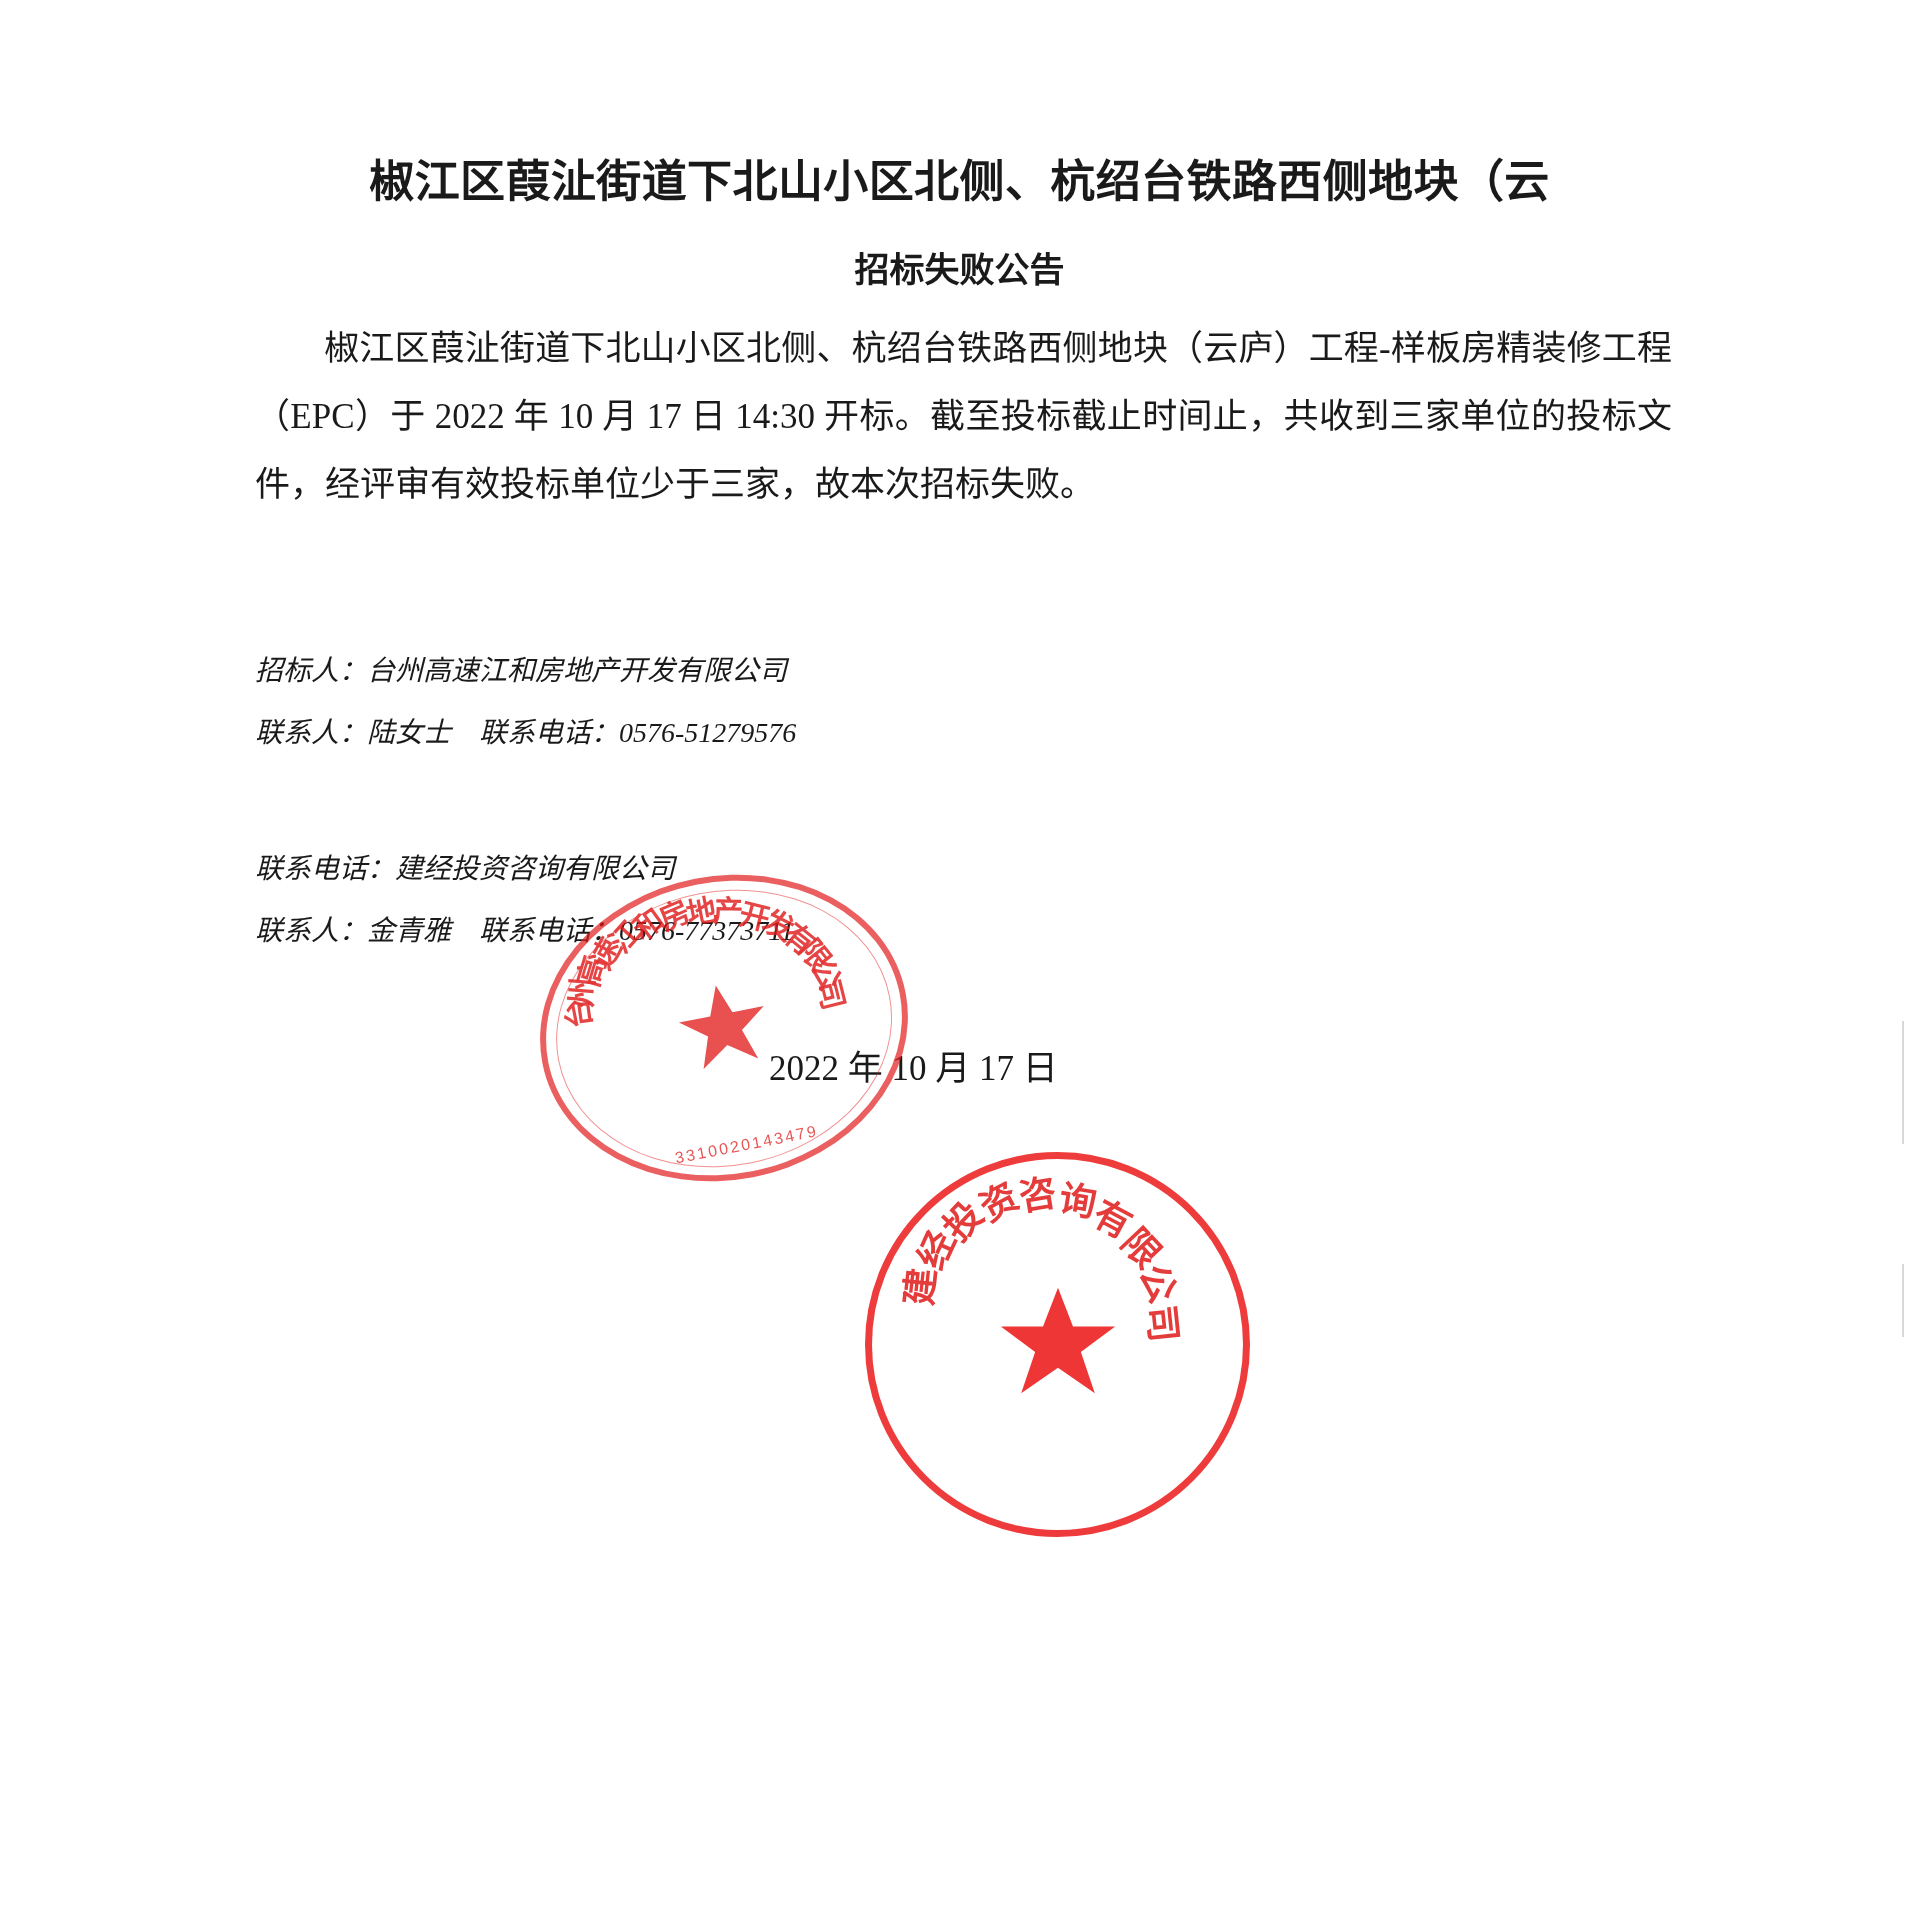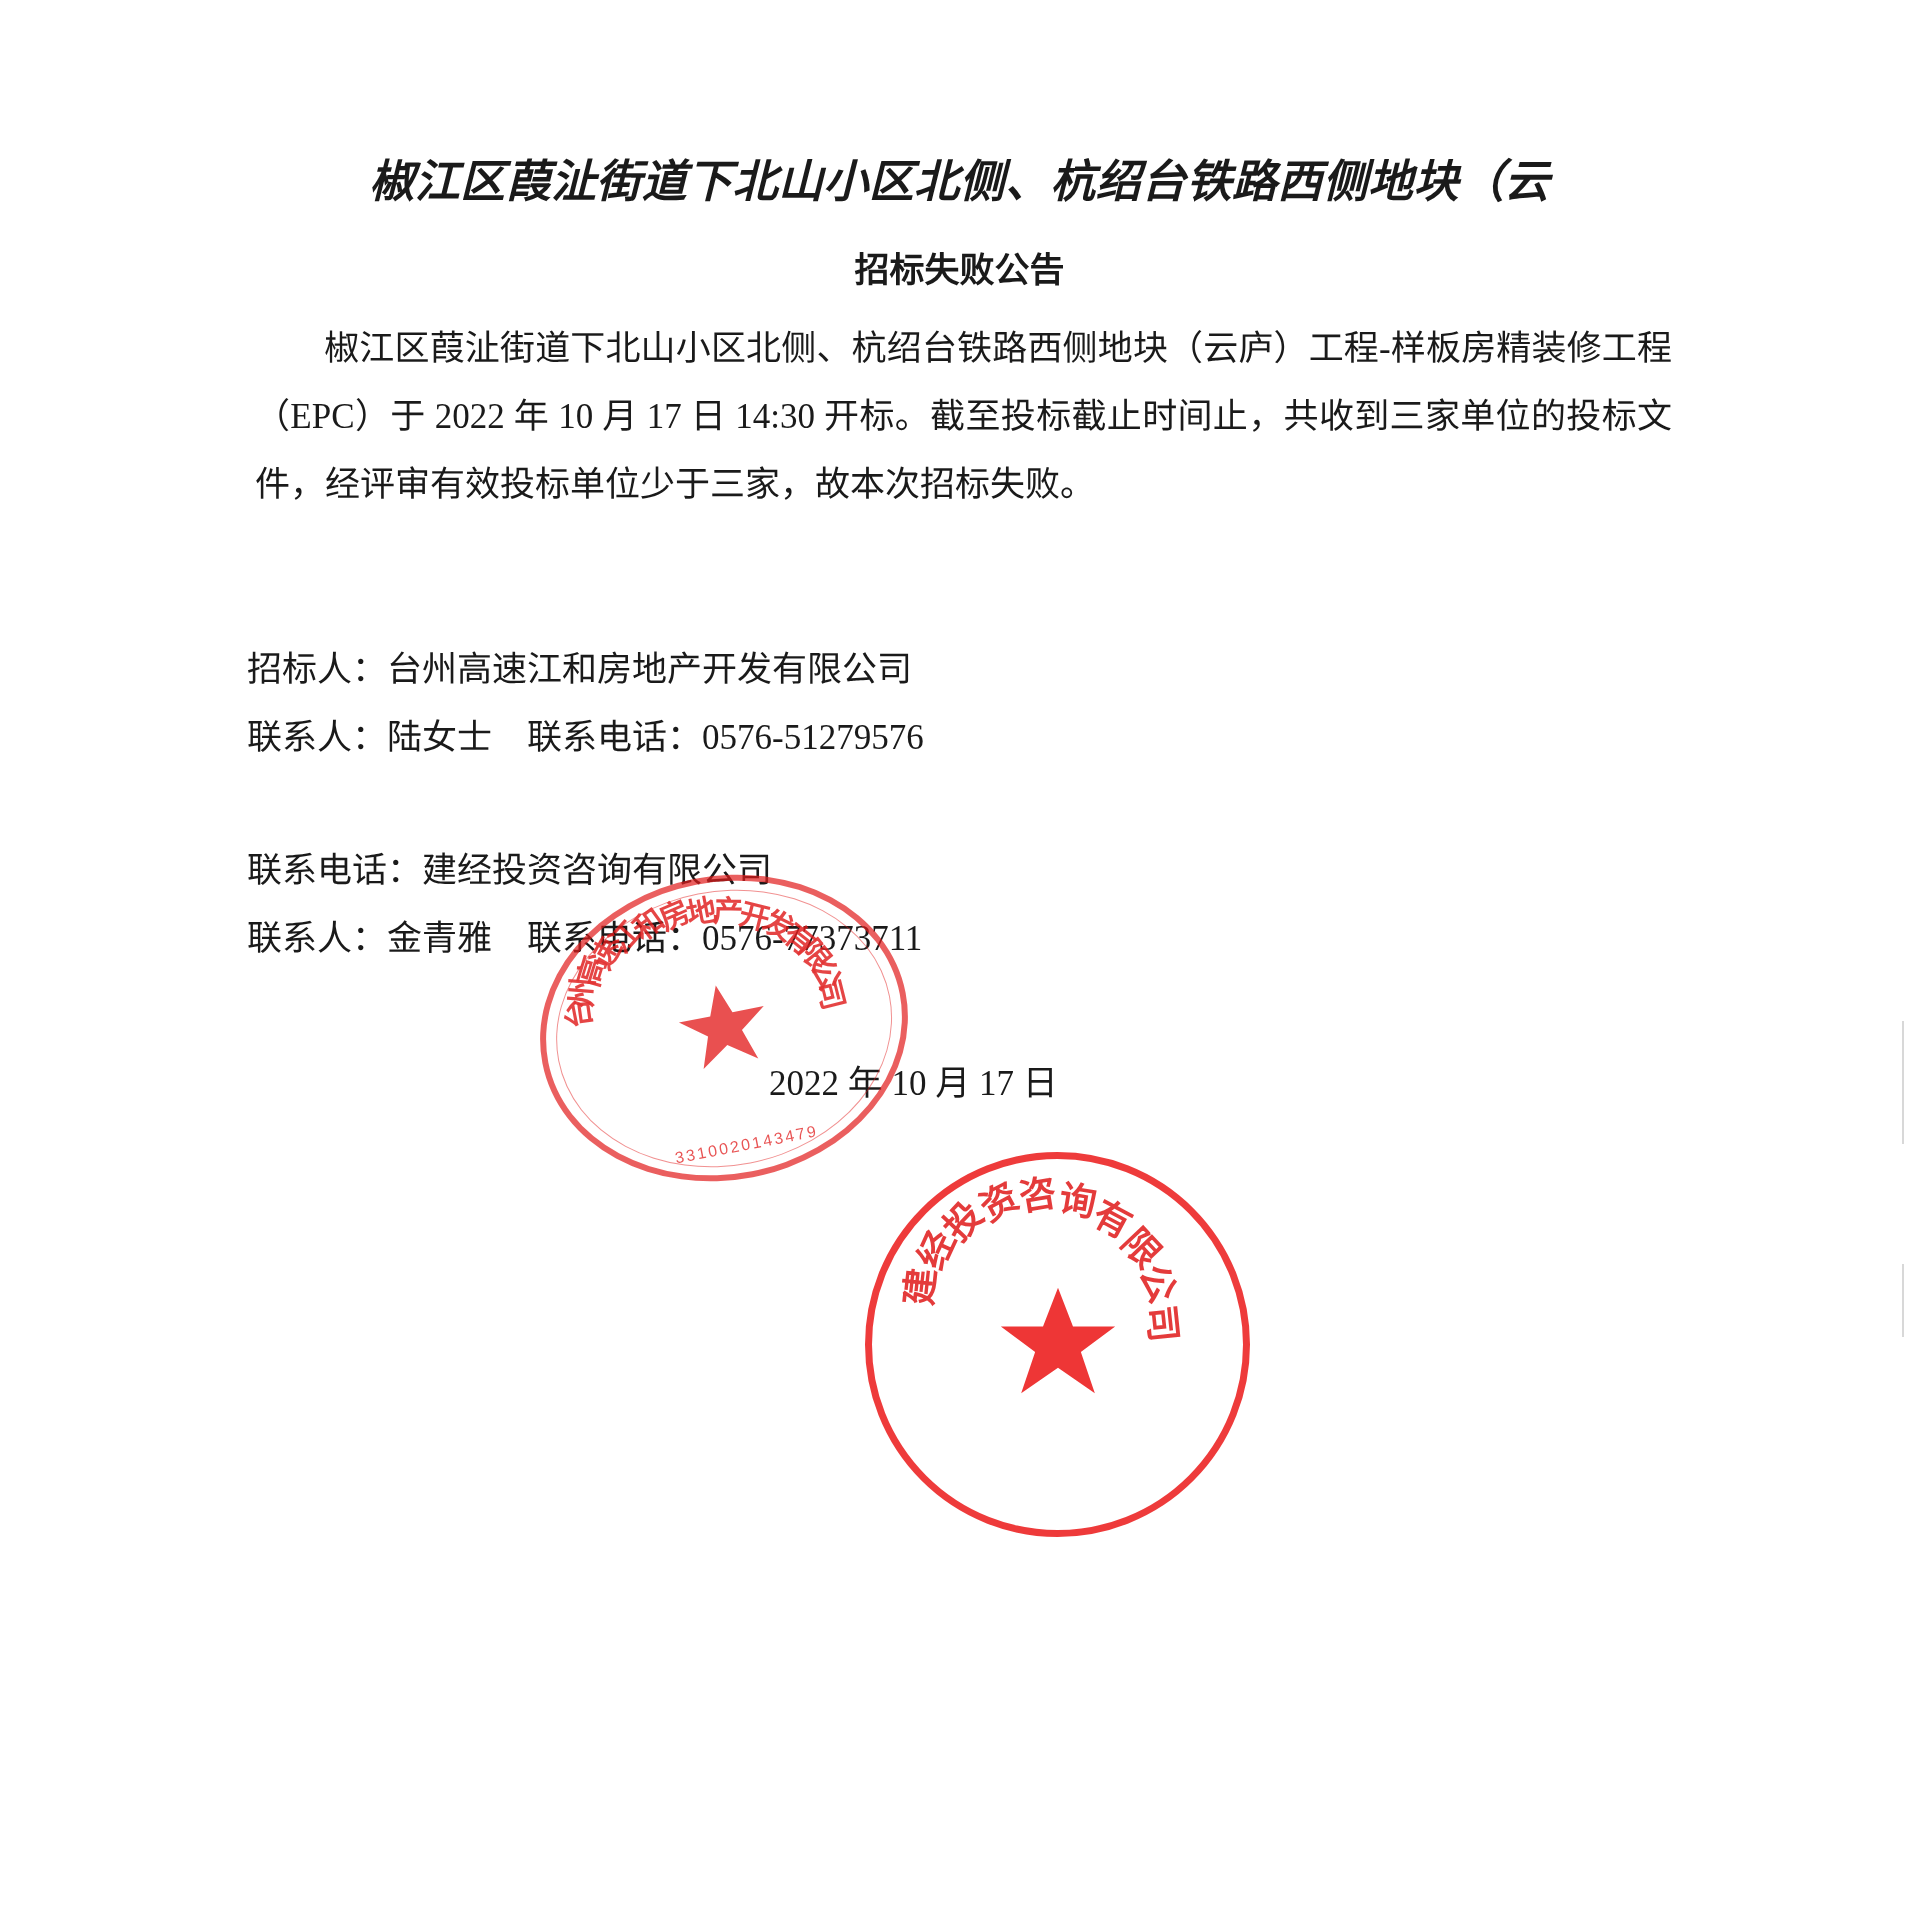--- a/index.html
+++ b/index.html
@@ -42,21 +42,20 @@
   
   .doc-title {
     font-family: "Liberation Sans", "DejaVu Sans", sans-serif;
     font-weight: bold;
     font-size: 45px;
     line-height: 1.62;
     text-align: center;
     letter-spacing: 0.4px;
     margin: 0 0 2.3px 0;
     padding: 0 15.4px;
-    font-style: italic;
   }
   .doc-subtitle {
     font-family: "Liberation Sans", "DejaVu Sans", sans-serif;
     font-weight: bold;
     font-size: 35px;
     line-height: 1.7;
     text-align: center;
     margin: 21px 0 15.4px 0;
   }
 
@@ -69,24 +68,25 @@
     margin: 10px 0 0 8px;
     text-indent: 0;
   }
   .body-para .indent { display: inline-block; width: 69px; }
 
   
   .spacer-lg { height: 116px; }
   .spacer-md { height: 65px; }
 
   .info-line {
-    font-size: 35px;
+    font-size: 28px;
     line-height: 1.95;
-    margin: 0;
+    margin: 8px;
     white-space: pre;
+    font-style: italic;
   }
 
   .date-line {
     font-size: 35px;
     line-height: 1.9;
     text-align: center;
     margin: 77px 0 0 0;
     padding-right: 92px;
   }
 

